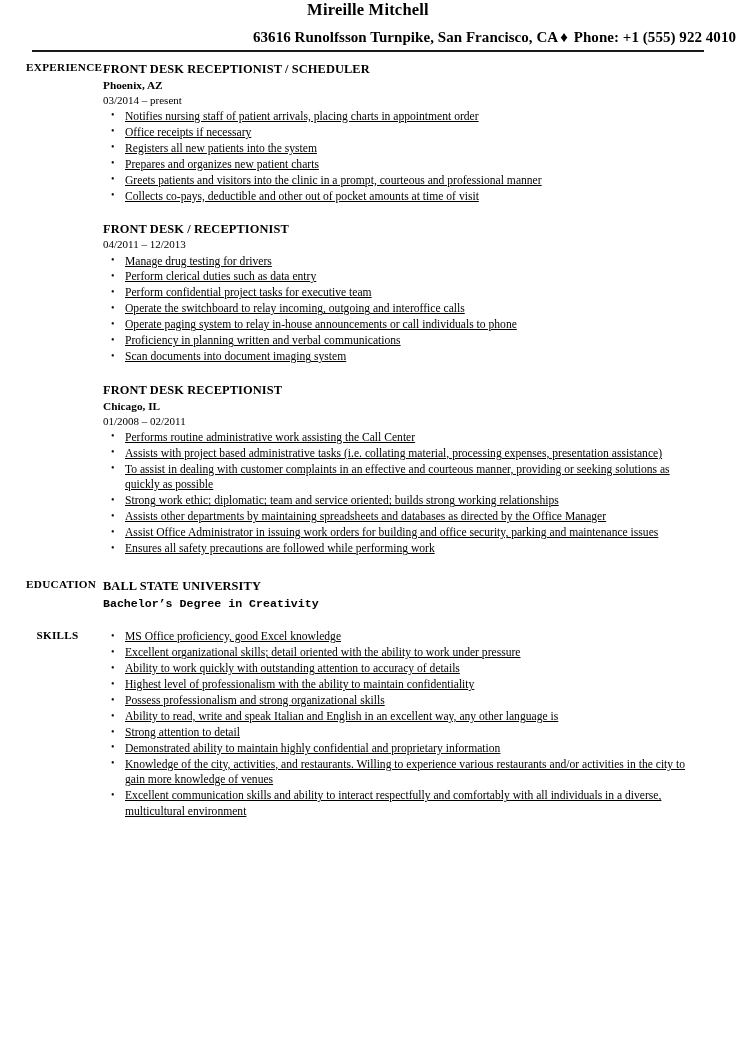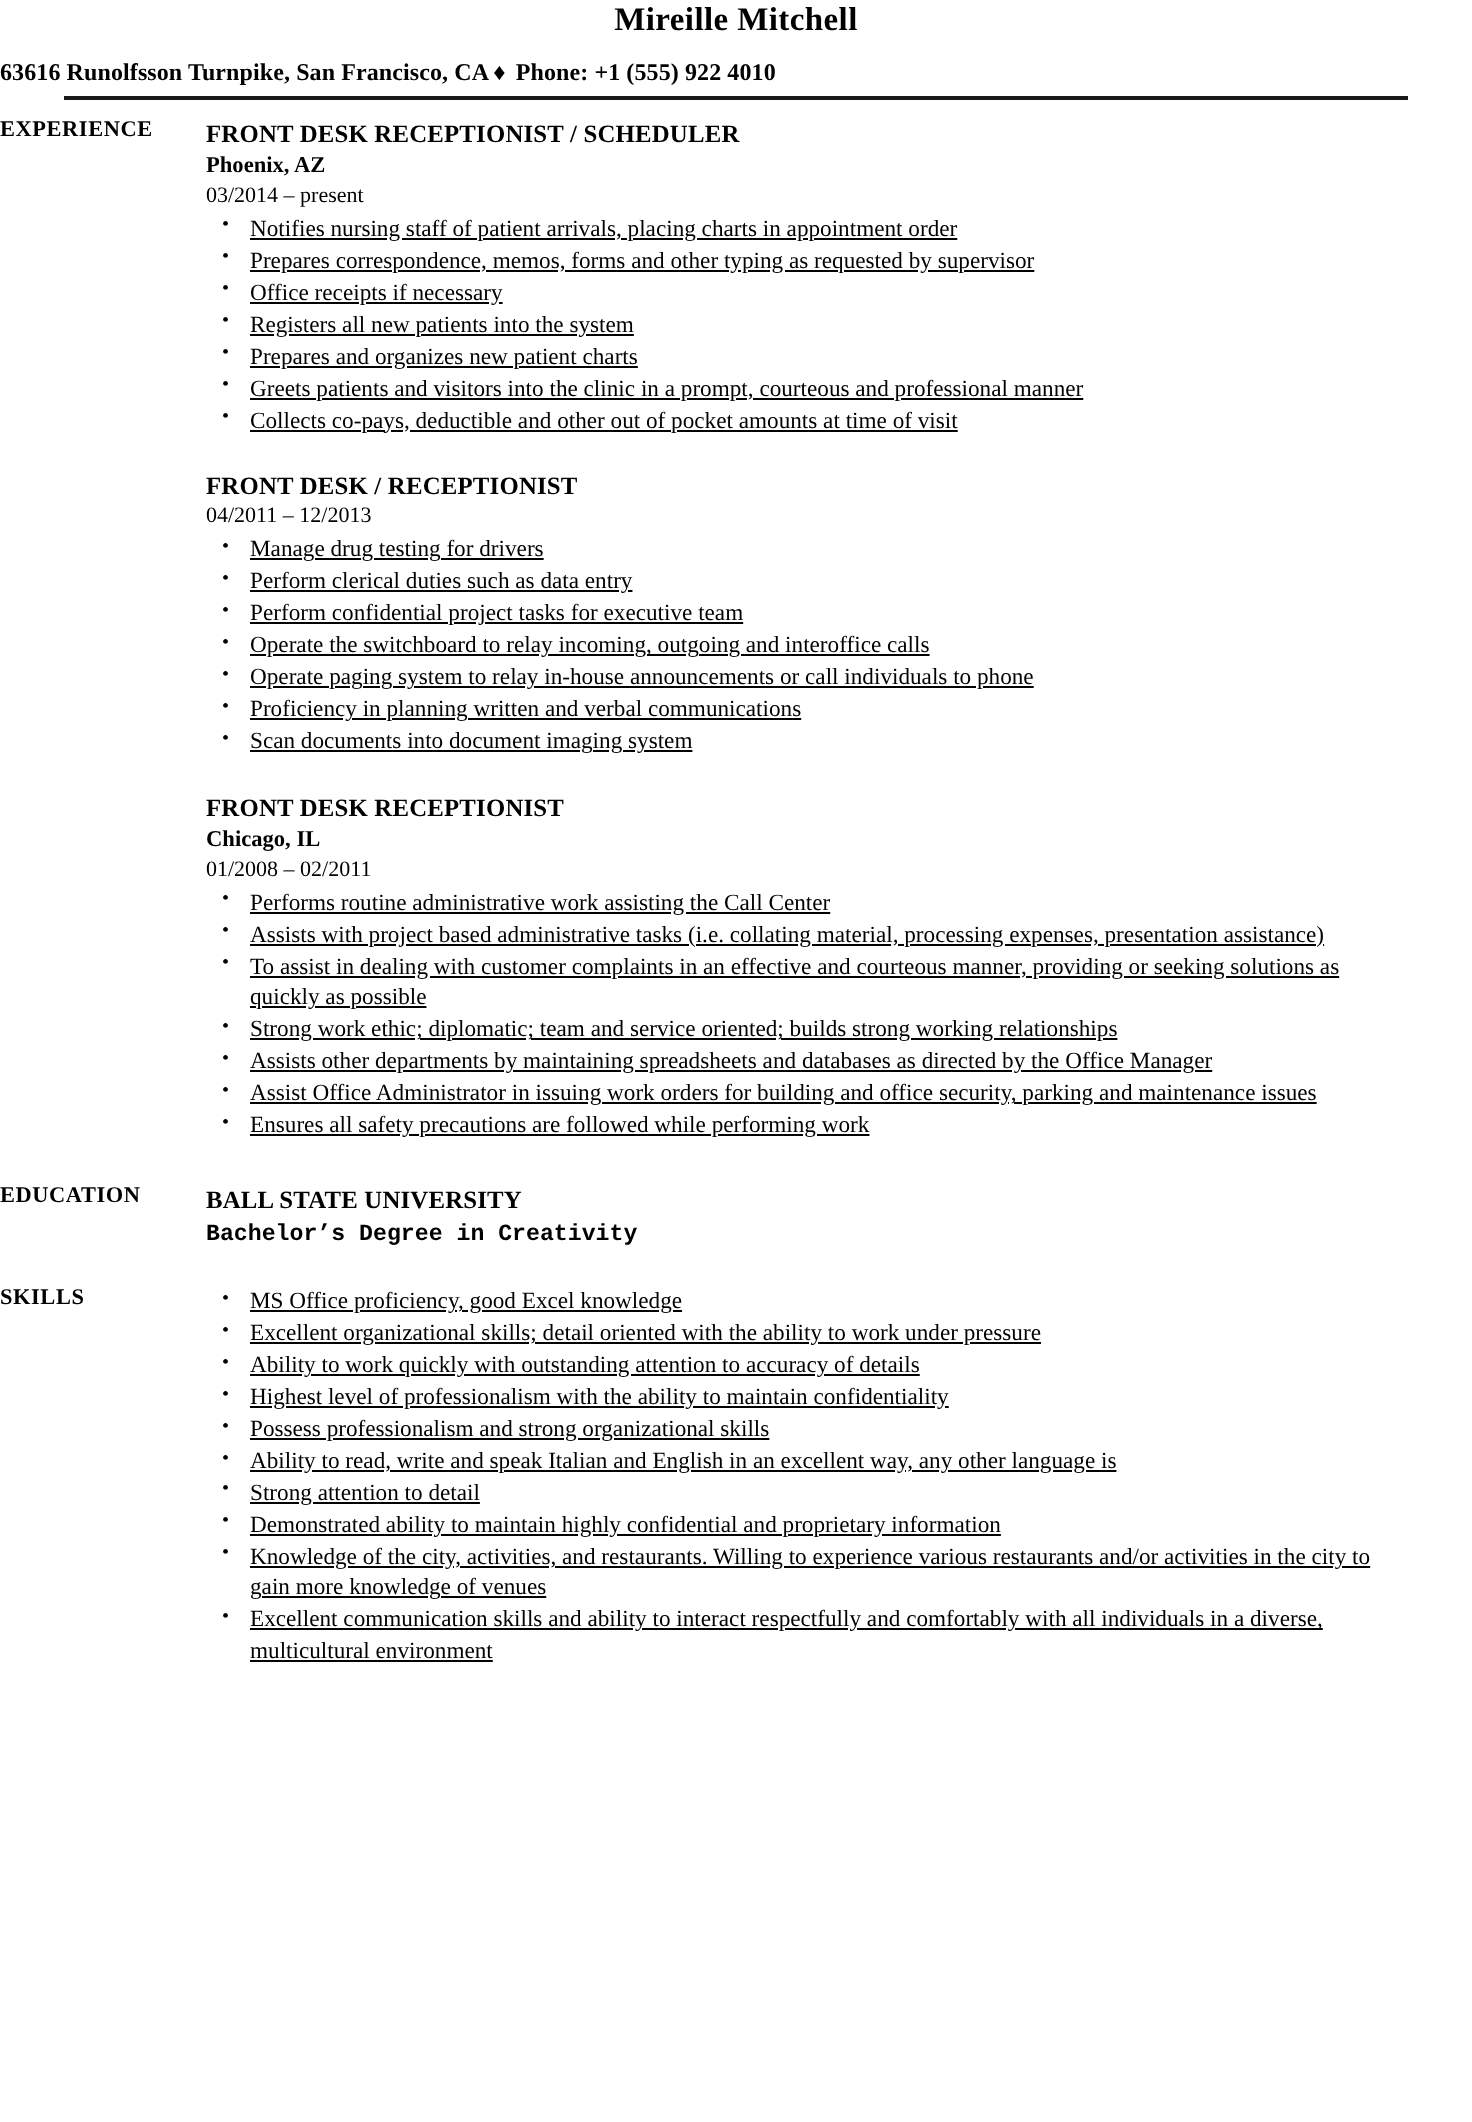--- a/index.html
+++ b/index.html
@@ -26,23 +26,23 @@
   .header {
   }
   .name {
     text-align: center;
     font-weight: bold;
     font-size: 16.5px;
     letter-spacing: 0.2px;
     line-height: 1.25;
   }
   .contact {
-    text-align: left;
-    font-weight: bold;
-    font-size: 12px;
+    text-align: right;
+    font-weight: bold;
+    font-size: 15px;
     margin-top: 8px;
     letter-spacing: 0.05px;
   }
   .contact .sep {
     padding: 0 2px;
   }
   .rule {
     margin: 4px 32px 0 32px;
     border-top: 2px solid #1a1a1a;
     height: 0;
@@ -51,27 +51,28 @@
   }
 
   
   .section {
     display: flex;
     align-items: flex-start;
   }
   .section-label {
     width: 103px;
     flex: 0 0 103px;
-    text-align: left;
+    text-align: center;
     padding-right: 14px;
     box-sizing: border-box;
     font-weight: bold;
     font-size: 11.2px;
     letter-spacing: 0.3px;
     white-space: nowrap;
+    padding-left: 26px;
   }
   .section-body {
     flex: 1 1 auto;
     padding-right: 32px;
     box-sizing: border-box;
     min-width: 0;
   }
 
   #experience-section { margin-top: 9px; }
   #education-section  { margin-top: 21px; }
@@ -155,21 +156,20 @@
 
   <div class="section" id="experience-section">
     <div class="section-label">EXPERIENCE</div>
     <div class="section-body" id="experience-body">
         <div class="job">
           <div class="job-title">FRONT DESK RECEPTIONIST / SCHEDULER</div>
           <div class="job-location">Phoenix, AZ</div>
           <div class="job-dates">03/2014 – present</div>
           <ul class="bullets">
             <li>Notifies nursing staff of patient arrivals, placing charts in appointment order</li>
-            <li>Prepares correspondence, memos, forms and other typing as requested by supervisor</li>
             <li>Office receipts if necessary</li>
             <li>Registers all new patients into the system</li>
             <li>Prepares and organizes new patient charts</li>
             <li>Greets patients and visitors into the clinic in a prompt, courteous and professional manner</li>
             <li>Collects co-pays, deductible and other out of pocket amounts at time of visit</li>
           </ul>
         </div>
         <div class="job">
           <div class="job-title">FRONT DESK / RECEPTIONIST</div>
           <div class="job-dates">04/2011 – 12/2013</div>

